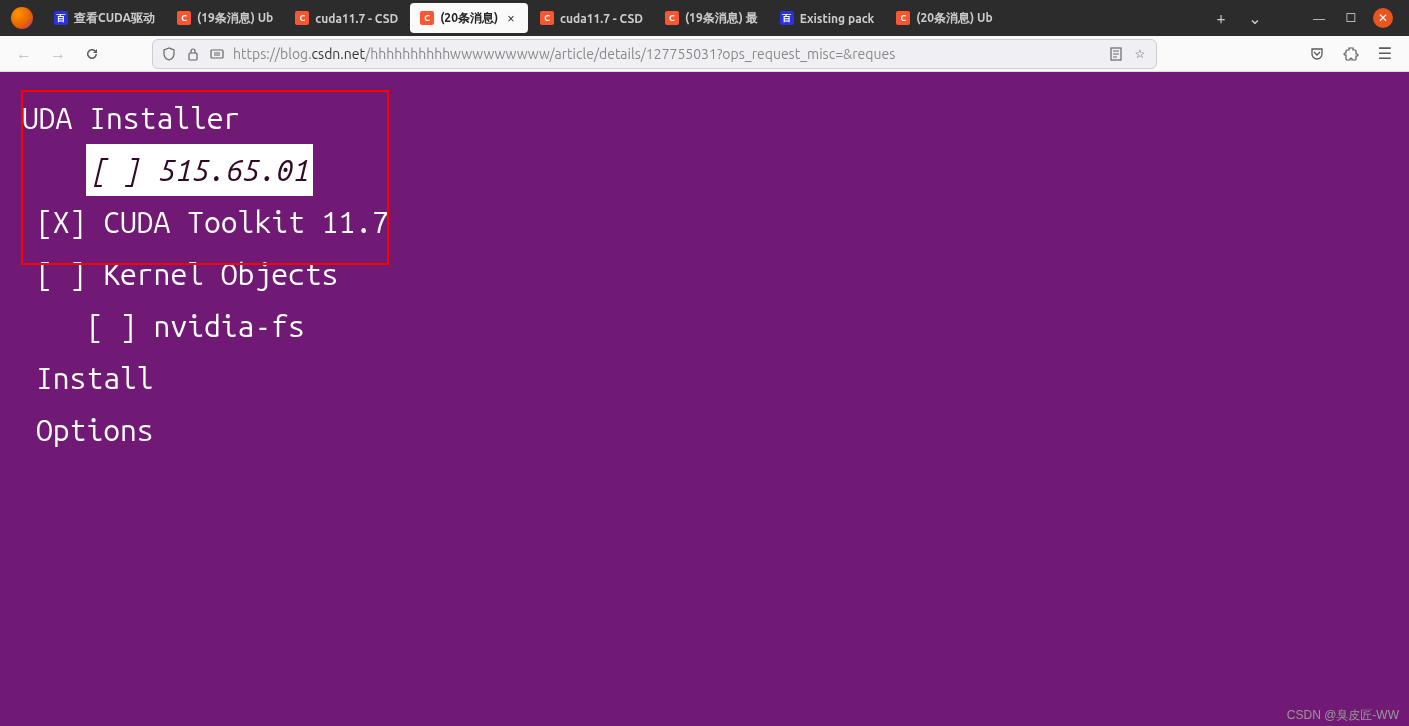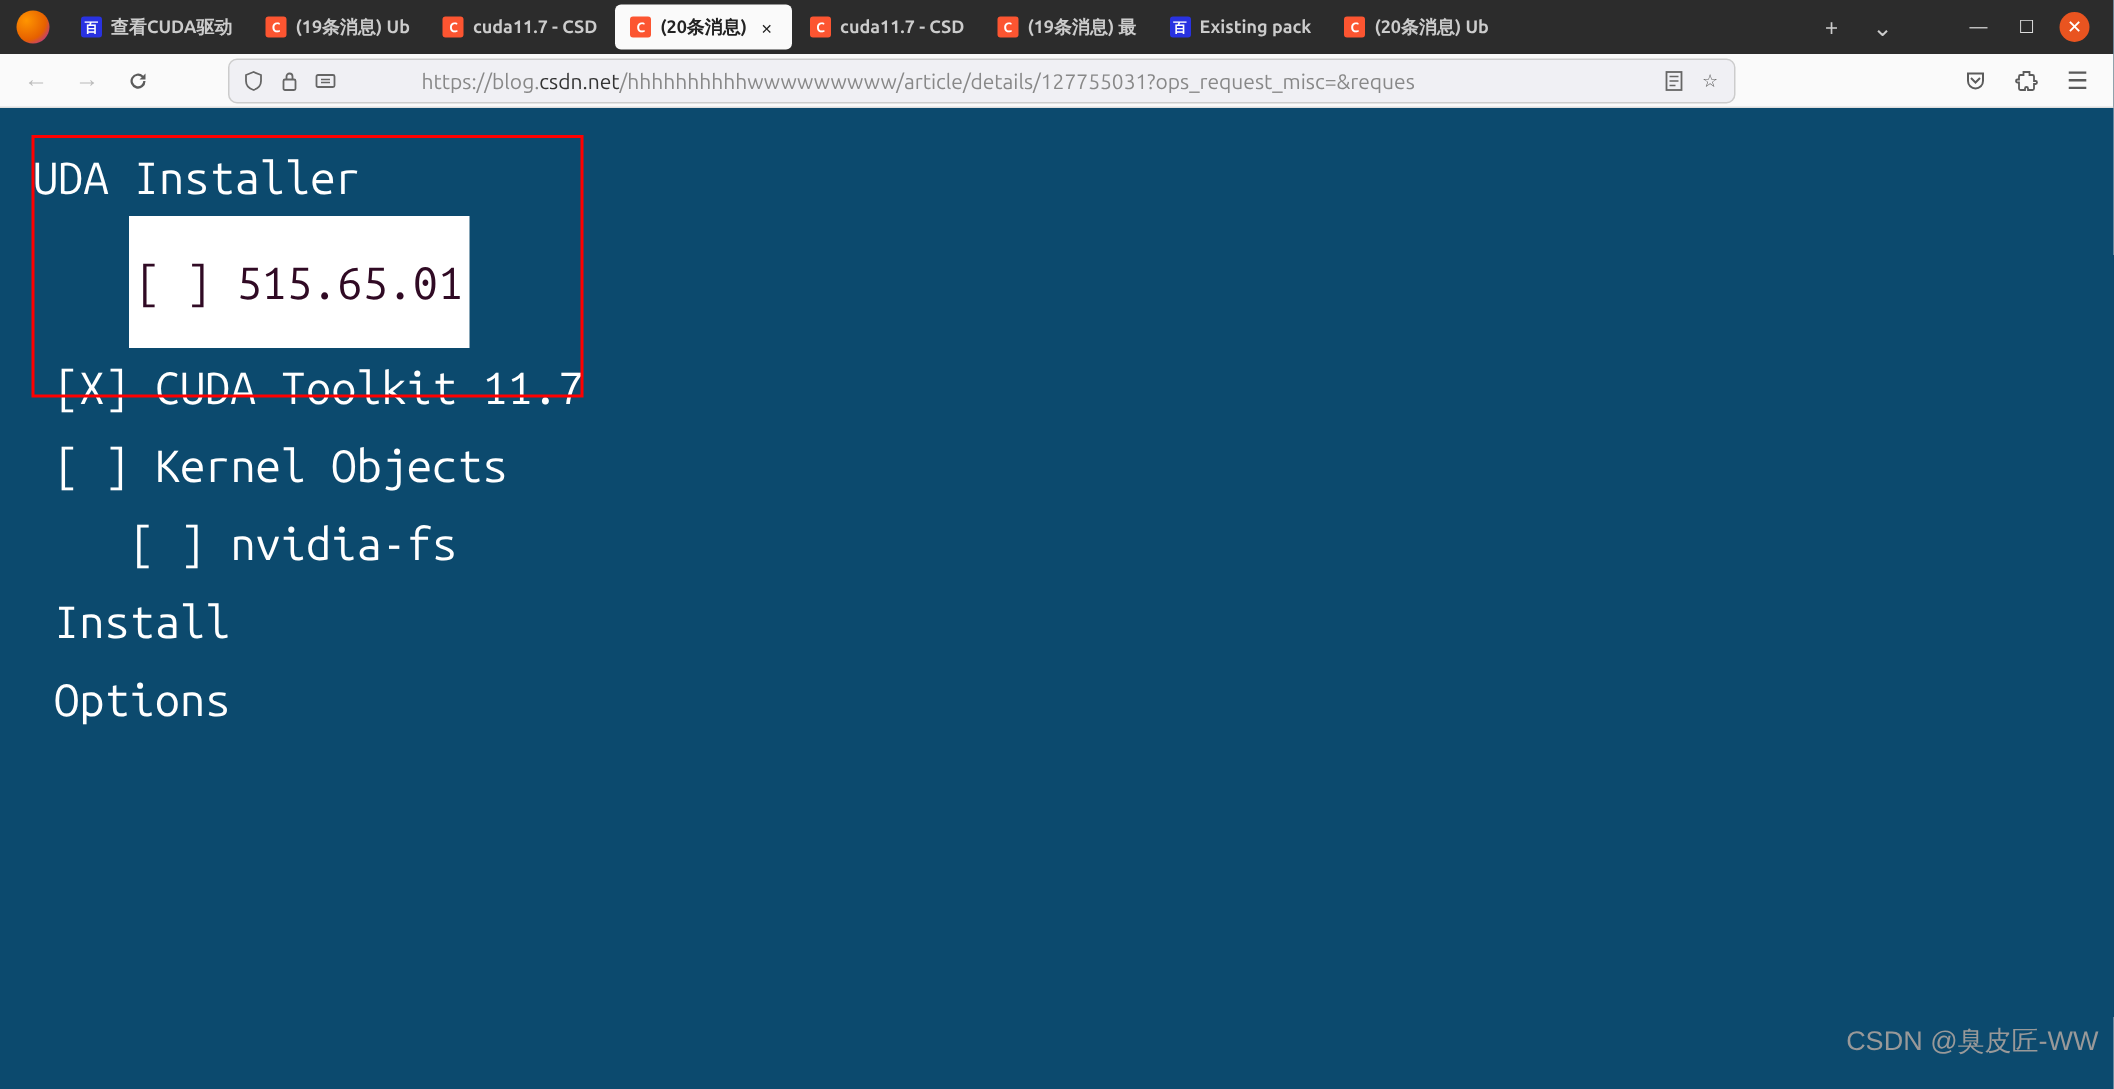--- a/index.html
+++ b/index.html
@@ -27,35 +27,35 @@
     .window-controls { display: flex; gap: 12px; align-items: center; margin-right: 10px; }
     .win-btn { width: 20px; height: 20px; display: flex; align-items: center; justify-content: center; border-radius: 50%; cursor: pointer; color: #ddd; font-size: 12px; }
     .win-close { background: #e95420; color: #fff; }
     
     .toolbar { height: 36px; display: flex; align-items: center; padding: 0 10px; gap: 6px; background: #fafafa; border-bottom: 1px solid #ddd; }
     .nav-btn { width: 28px; height: 28px; display: flex; align-items: center; justify-content: center; color: #5b5b5b; cursor: pointer; border-radius: 4px; font-size: 16px; }
     .nav-btn.disabled { color: #bbb; }
     
     .urlbar { flex: 1; height: 30px; background: #f0f0f4; border-radius: 6px; display: flex; align-items: center; padding: 0 8px; gap: 8px; margin: 0 140px 0 40px; border: 1px solid #ccc; }
     .urlbar .url-icon { width: 16px; height: 16px; display: flex; align-items: center; justify-content: center; color: #5b5b5b; font-size: 12px; }
-    .url-text { flex: 1; font-size: 14px; color: #888; white-space: nowrap; overflow: hidden; text-overflow: ellipsis; margin-left: 48px; }
+    .url-text { flex: 1; font-size: 14px; color: #888; white-space: nowrap; overflow: hidden; text-overflow: ellipsis; }
     .url-text .dom { color: #333; }
     
     .toolbar-right { display: flex; gap: 6px; align-items: center; }
     
     
-    .terminal { background: #0c4a6e; height: calc(726px - 72px); padding: 20px 0 0 0; position: relative; font-family: 'Ubuntu Mono', 'Courier New', monospace; }
+    .terminal { background: #701a75; height: calc(726px - 72px); padding: 20px 0 0 0; position: relative; font-family: 'Ubuntu Mono', 'Courier New', monospace; }
     
     .red-box { position: absolute; top: 18px; left: 21px; width: 368px; height: 175px; border: 2px solid #ff0000; }
     
     .term-line { font-size: 30px; line-height: 52px; color: #ffffff; white-space: pre; padding-left: 36px; }
     .term-line.title { padding-left: 22px; }
-    .highlight { background: #ffffff; color: #300a24; display: inline-block; padding: 18px 4px; }
+    .highlight { background: #ffffff; color: #300a24; display: inline-block; padding: 0 4px; font-style: italic; }
     
-    .watermark { position: absolute; bottom: 20px; right: 10px; color: #999; font-size: 18px; font-family: Arial, sans-serif; }
+    .watermark { position: absolute; bottom: 2px; right: 10px; color: #999; font-size: 12px; font-family: Arial, sans-serif; }
   </style>
 </head>
 <body>
 
 <div class="window-chrome">
   <div class="titlebar">
     <div class="app-icon">
         <div class="firefox-icon"></div>
       </div>
     <div class="tabs" id="tabs-container">

